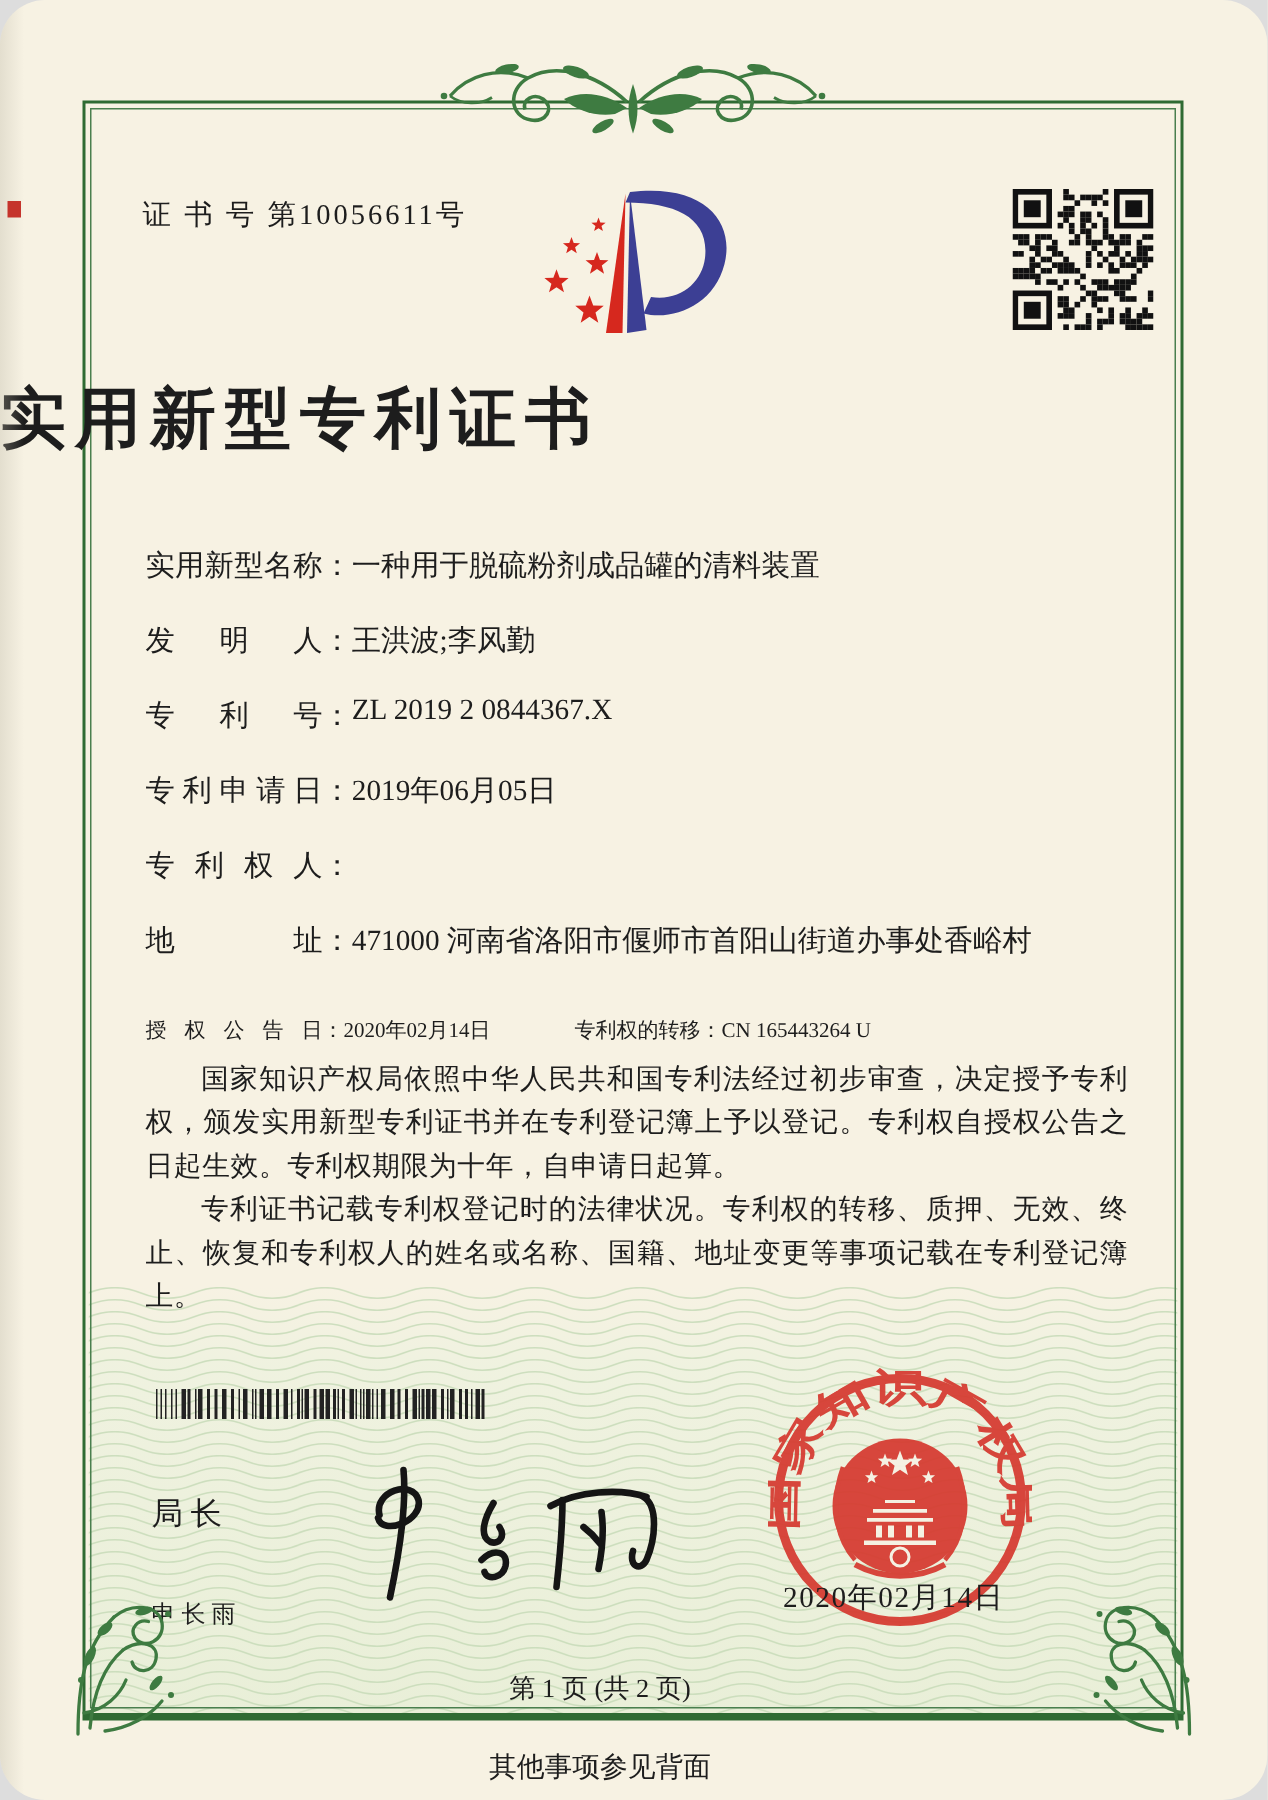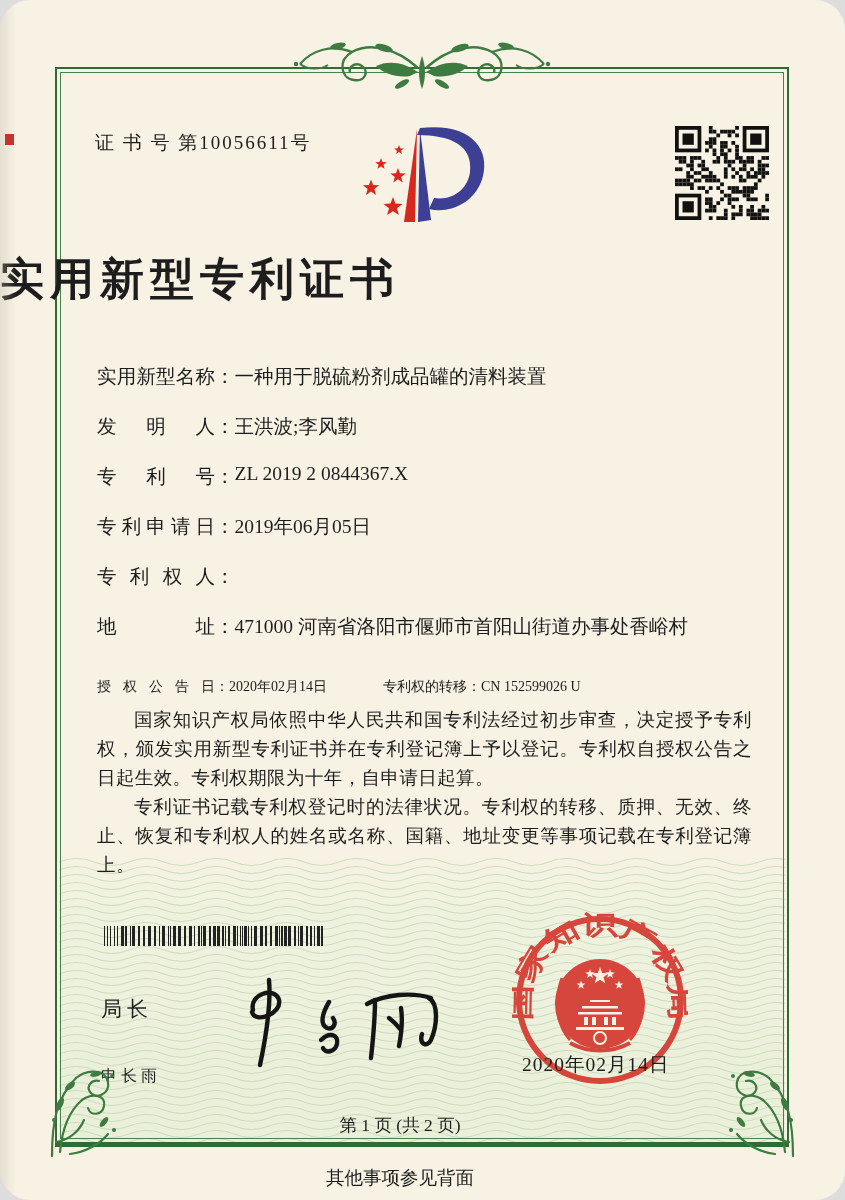--- a/index.html
+++ b/index.html
@@ -376,21 +376,21 @@
       </div>
     <div class="frow">
         <span class="flbl">地址</span>
         <span>：</span>
         <span class="fval">471000 河南省洛阳市偃师市首阳山街道办事处香峪村</span>
       </div>
   </div>
 
   <div class="abs grant">
     <span><span class="flbl">授权公告日</span><span>：</span><span>2020年02月14日</span></span>
-    <span class="right"><span>专利权的转移</span><span>：</span><span>CN 152599026 U</span></span>
+    <span class="right"><span>专利权的转移</span><span>：</span><span>CN 165443264 U</span></span>
   </div>
 
   <div class="abs bodytext">
     <p>国家知识产权局依照中华人民共和国专利法经过初步审查，决定授予专利权，颁发实用新型专利证书并在专利登记簿上予以登记。专利权自授权公告之日起生效。专利权期限为十年，自申请日起算。</p>
     <p>专利证书记载专利权登记时的法律状况。专利权的转移、质押、无效、终止、恢复和专利权人的姓名或名称、国籍、地址变更等事项记载在专利登记簿上。</p>
   </div>
 
   <svg class="abs barcode" id="barcode" width="220" height="20" viewBox="0 0 220 20">
       <rect x="0" y="0" width="1" height="20" fill="#222"></rect>
       <rect x="3" y="0" width="1" height="20" fill="#222"></rect>

